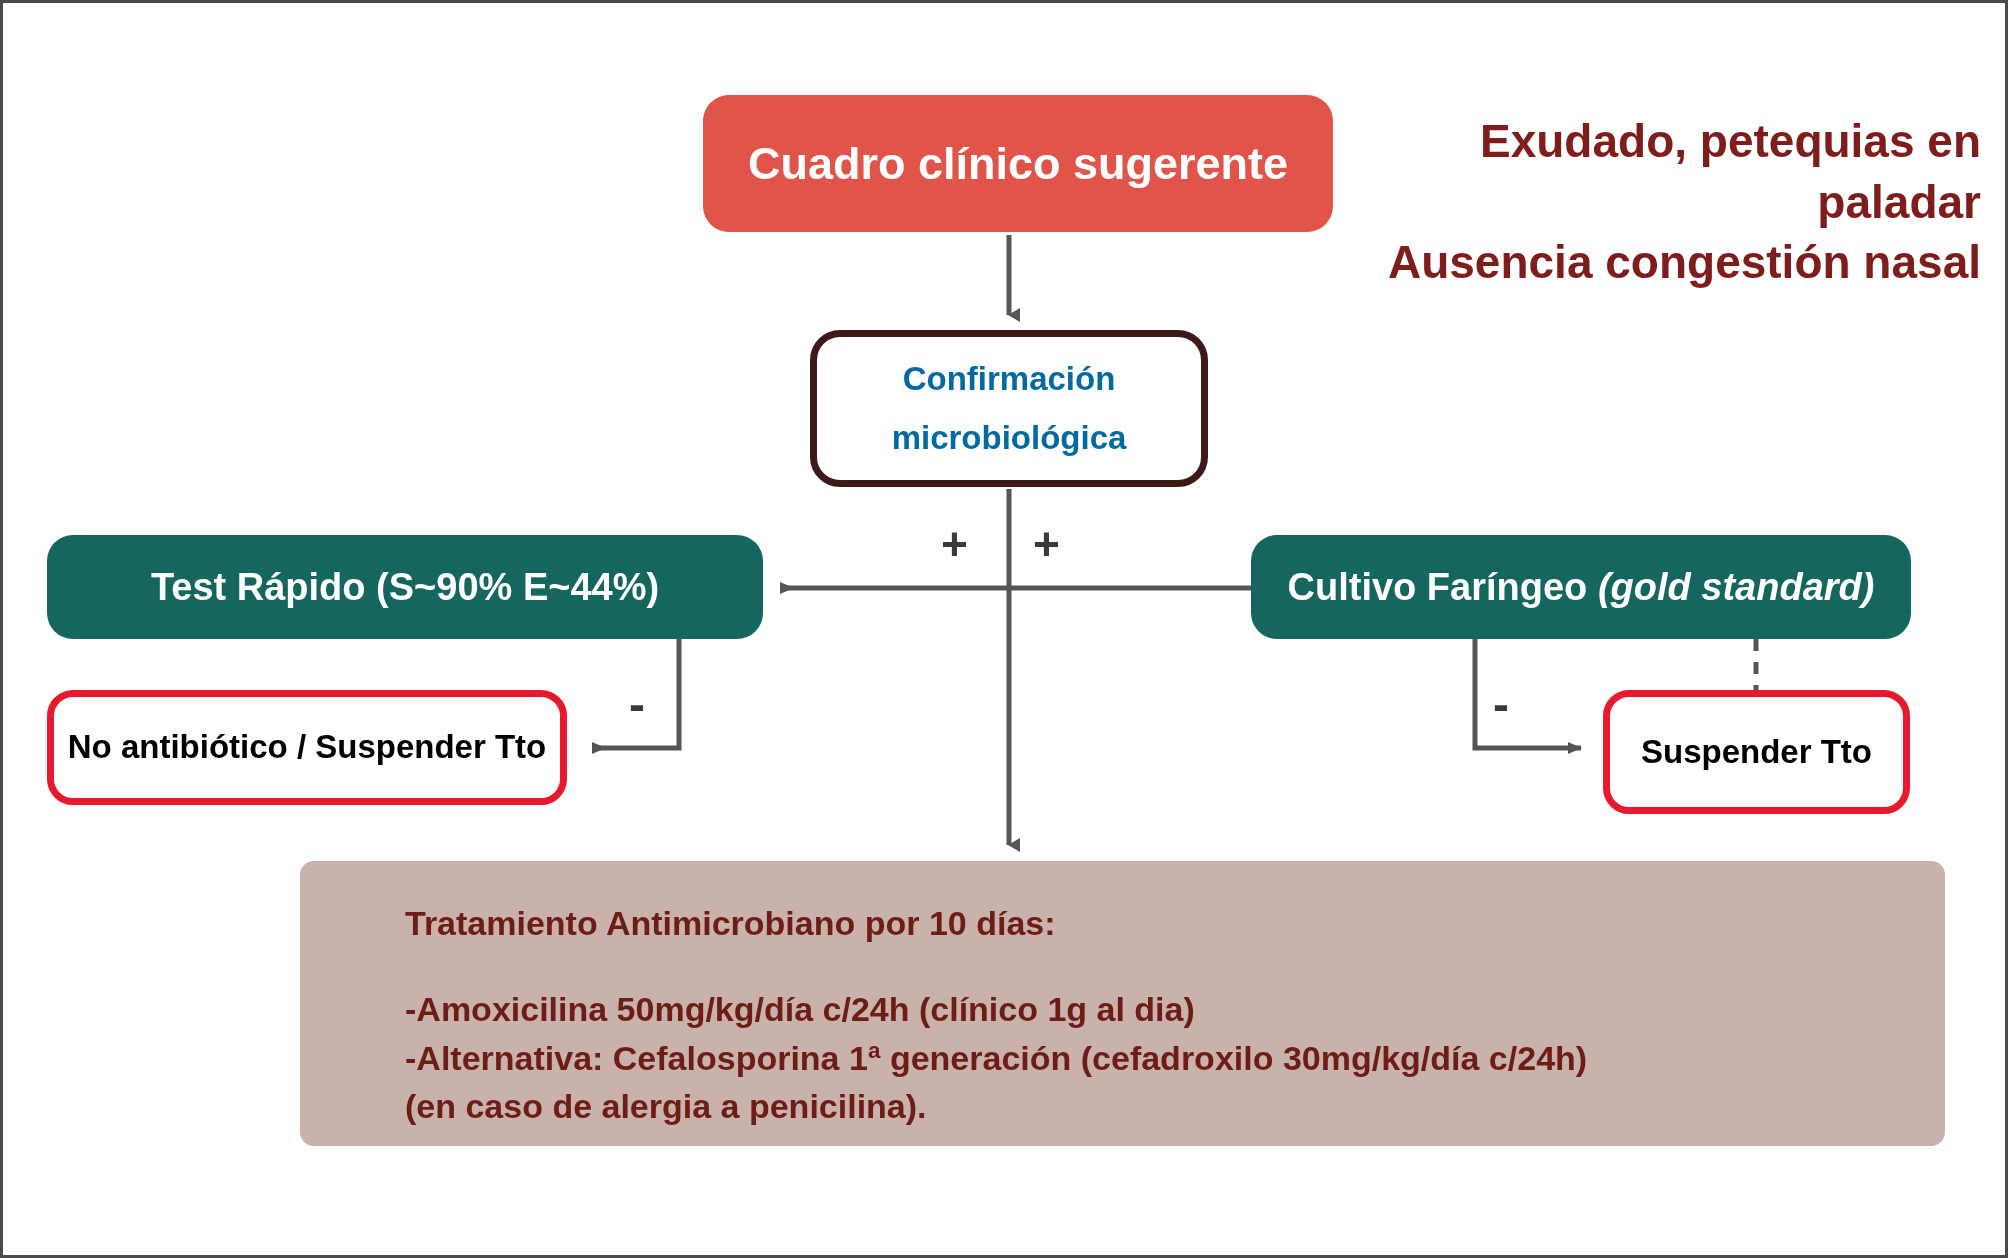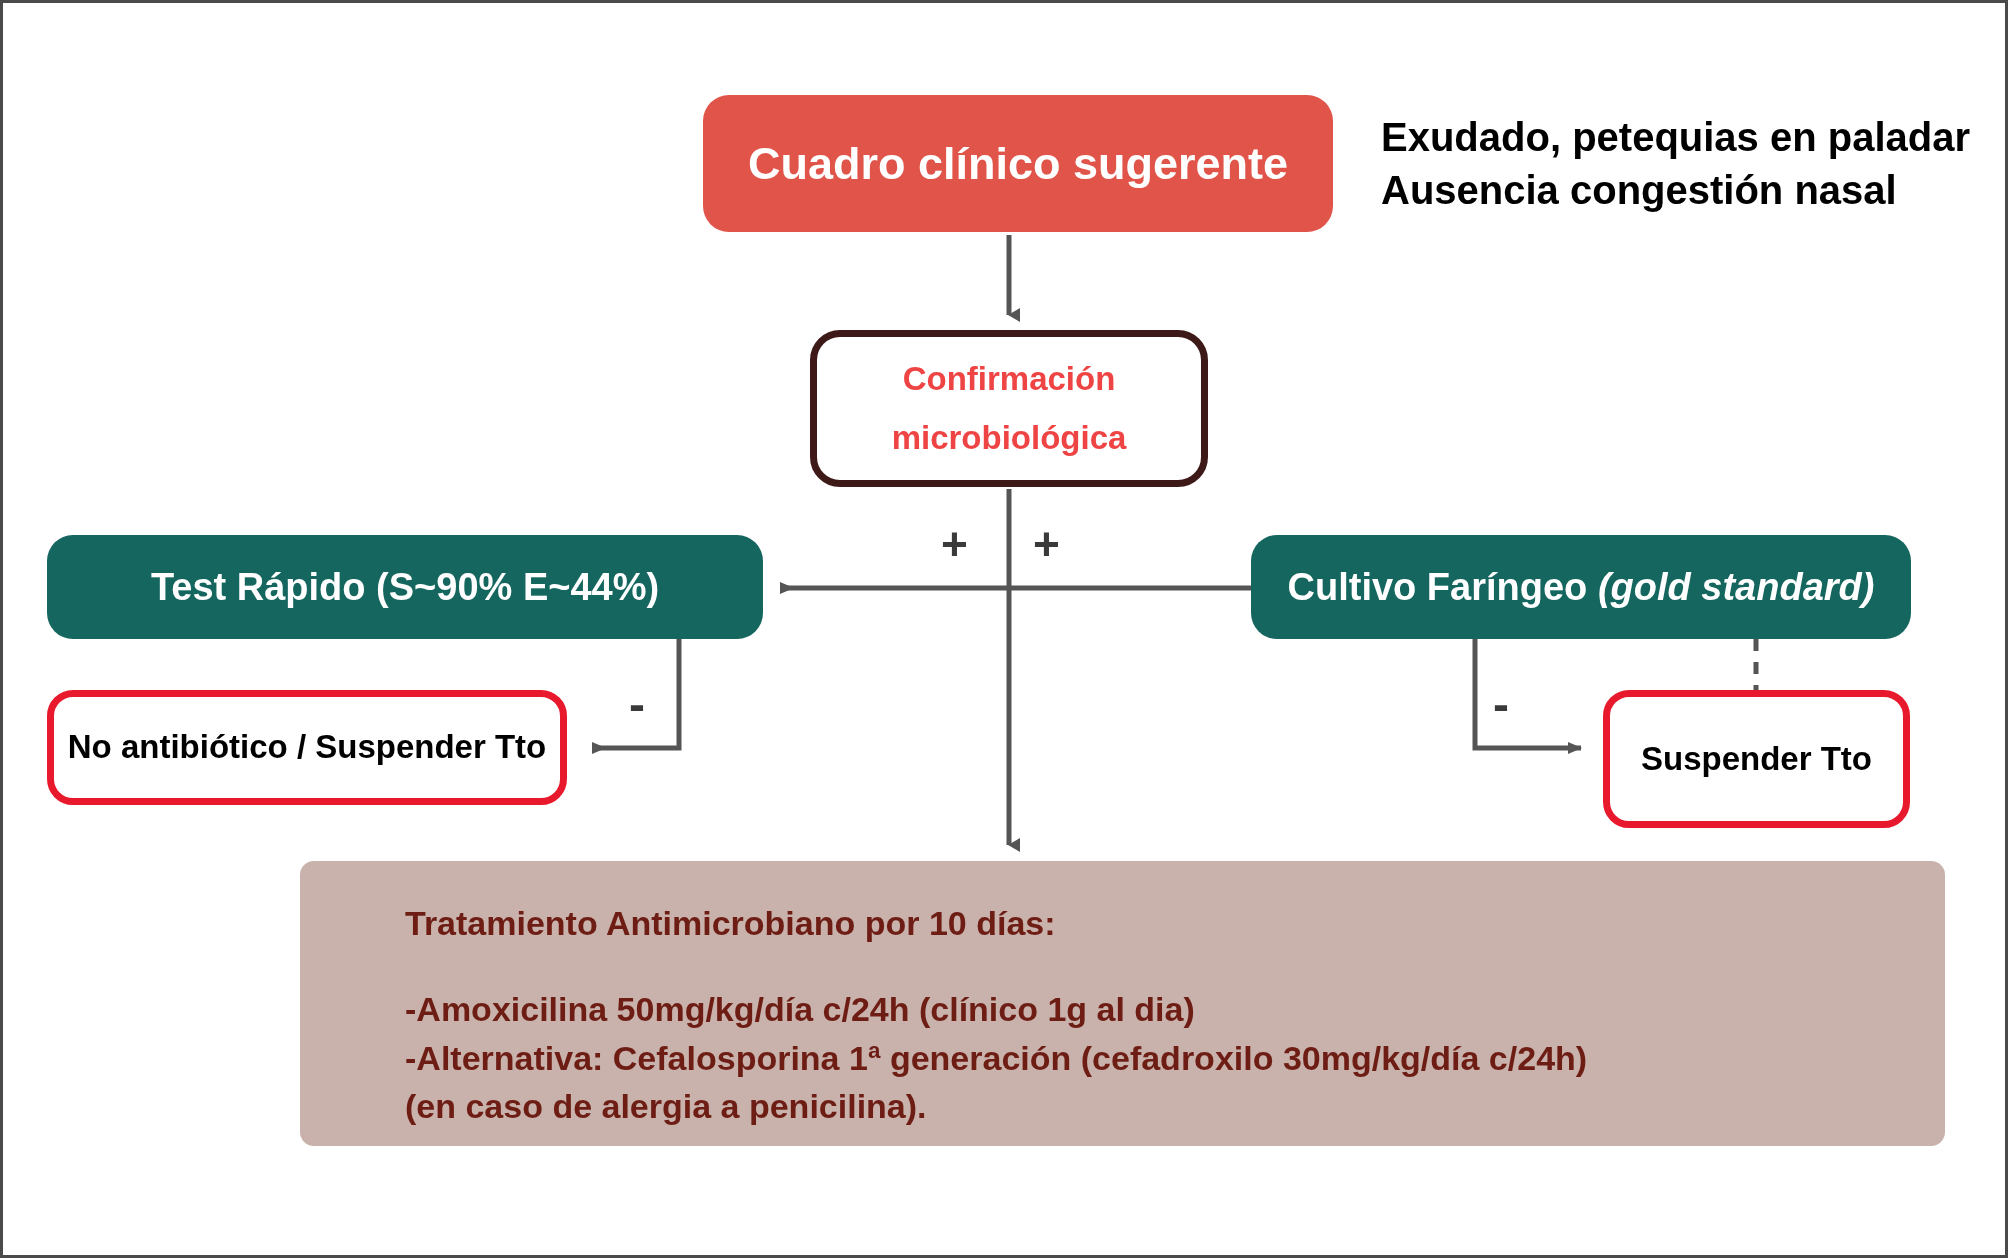--- a/index.html
+++ b/index.html
@@ -51,37 +51,37 @@
     font-size: 45px;
     font-weight: bold;
   }
 
   
   #annotation {
     position: absolute;
     left: 1378px;
     top: 108px;
     width: 600px;
-    color: #000000;
-    font-size: 40px;
+    color: #7f1d1d;
+    font-size: 46px;
     font-weight: bold;
     line-height: 1.32;
-    text-align: left;
+    text-align: right;
   }
 
   
   #node-confirmation {
     left: 807px;
     top: 327px;
     width: 398px;
     height: 157px;
     background: #ffffff;
     border: 7px solid #3d1a17;
     border-radius: 30px;
-    color: #ef4444;
+    color: #0369a1;
     font-size: 33px;
     font-weight: bold;
     flex-direction: column;
     gap: 20px;
   }
 
   
   .teal {
     background: #15665f;
     color: #ffffff;
@@ -115,21 +115,21 @@
   #node-no-antibiotic {
     left: 44px;
     top: 687px;
     width: 520px;
     height: 115px;
   }
   #node-suspend {
     left: 1600px;
     top: 687px;
     width: 307px;
-    height: 138px;
+    height: 124px;
   }
 
   
   #node-treatment {
     position: absolute;
     left: 297px;
     top: 858px;
     width: 1645px;
     height: 285px;
     background: #c8b2ab;

